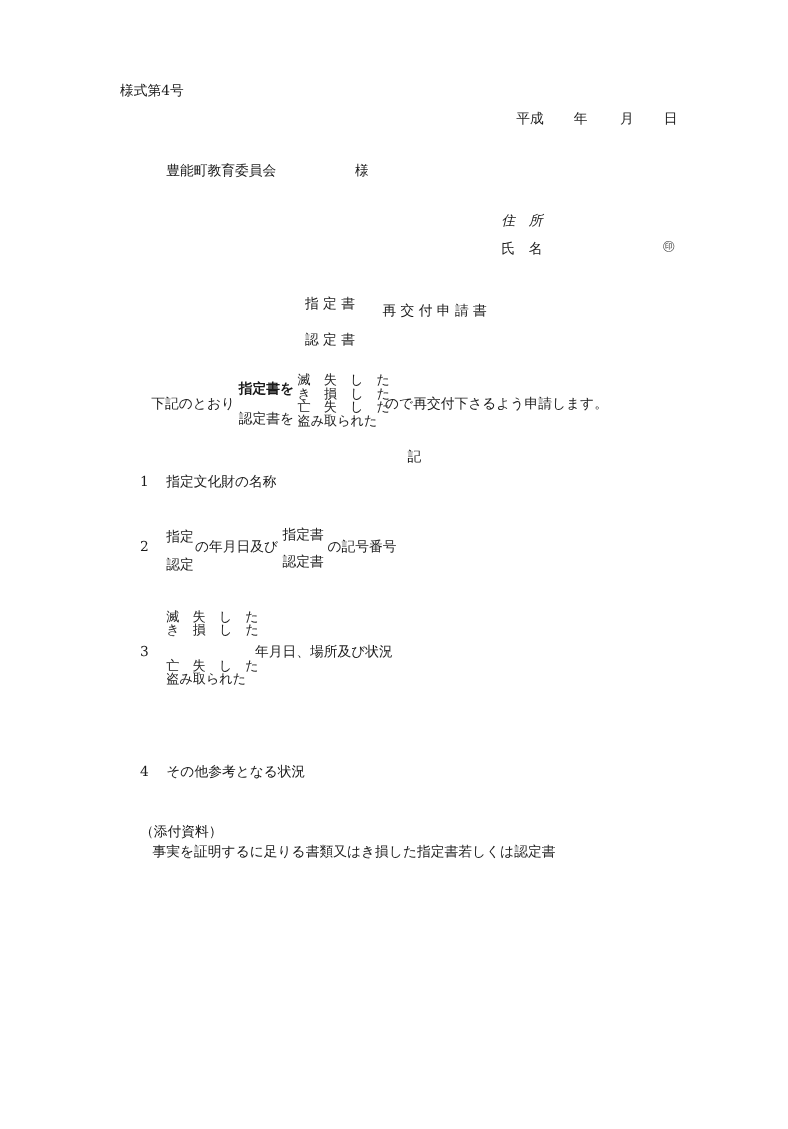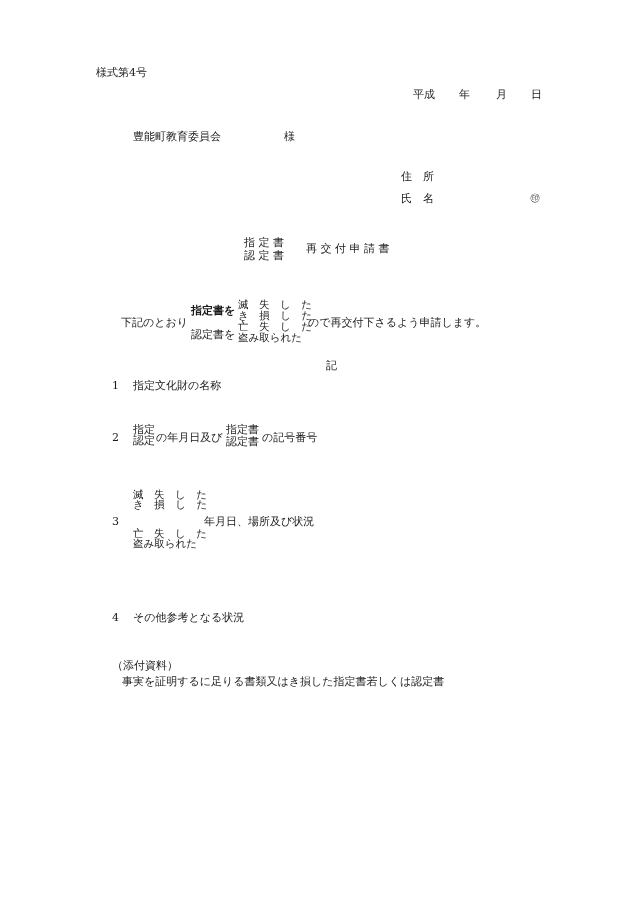--- a/index.html
+++ b/index.html
@@ -24,27 +24,27 @@
   <span class="abs" style="left:496px; top:89px;">月</span>
   <span class="abs" style="left:531px; top:89px;">日</span>
 </div>
 
 <div>
   <span class="abs" style="left:133px; top:131px;">豊能町教育委員会</span>
   <span class="abs" style="left:284px; top:131px;">様</span>
 </div>
 
 <div>
-  <span class="abs" style="left:401px; top:171px;">住　所</span>
+  <span class="abs" style="left:401px; top:171px;font-style:italic;">住　所</span>
   <span class="abs" style="left:401px; top:193px;">氏　名</span>
   <span class="abs" style="left:530px; top:193px; font-size:10px;">㊞</span>
 </div>
 
 <div>
-  <div class="stack" style="left:244px; top:237px; row-gap:2px;">
+  <div class="stack" style="left:244px; top:237px; row-gap:18px;">
     <span>指 定 書</span>
     <span>認 定 書</span>
   </div>
   <span class="abs" style="left:306px; top:243px;text-align:center;">再 交 付 申 請 書</span>
 </div>
 
 <div>
   <span class="abs" style="left:121px; top:317px;text-align:center;">下記のとおり</span>
   <span class="abs" style="left:191px; top:305px;font-weight:bold;">指定書を</span>
   <span class="abs" style="left:191px; top:329px;">認定書を</span>
@@ -59,26 +59,26 @@
 
 <span class="abs" style="left:326px; top:360px;">記</span>
 
 <div>
   <span class="abs" style="left:112px; top:380px;">1</span>
   <span class="abs" style="left:133px; top:380px;">指定文化財の名称</span>
 </div>
 
 <div>
   <span class="abs" style="left:112px; top:432px;">2</span>
-  <div class="stack" style="left:133px; top:424px; row-gap:0;">
+  <div class="stack" style="left:133px; top:424px; row-gap:11px;">
     <span>指定</span>
     <span>認定</span>
   </div>
   <span class="abs" style="left:156px; top:432px;">の年月日及び</span>
-  <div class="stack" style="left:226px; top:424px; row-gap:1px;">
+  <div class="stack" style="left:226px; top:424px; row-gap:11px;font-family:Liberation Mono, monospace;">
     <span>指定書</span>
     <span>認定書</span>
   </div>
   <span class="abs" style="left:262px; top:432px;text-align:right;">の記号番号</span>
 </div>
 
 <div>
   <span class="abs" style="left:112px; top:516px;">3</span>
   <div class="stack tight" style="left:133px; top:489px;">
     <span>滅　失　し　た</span>

